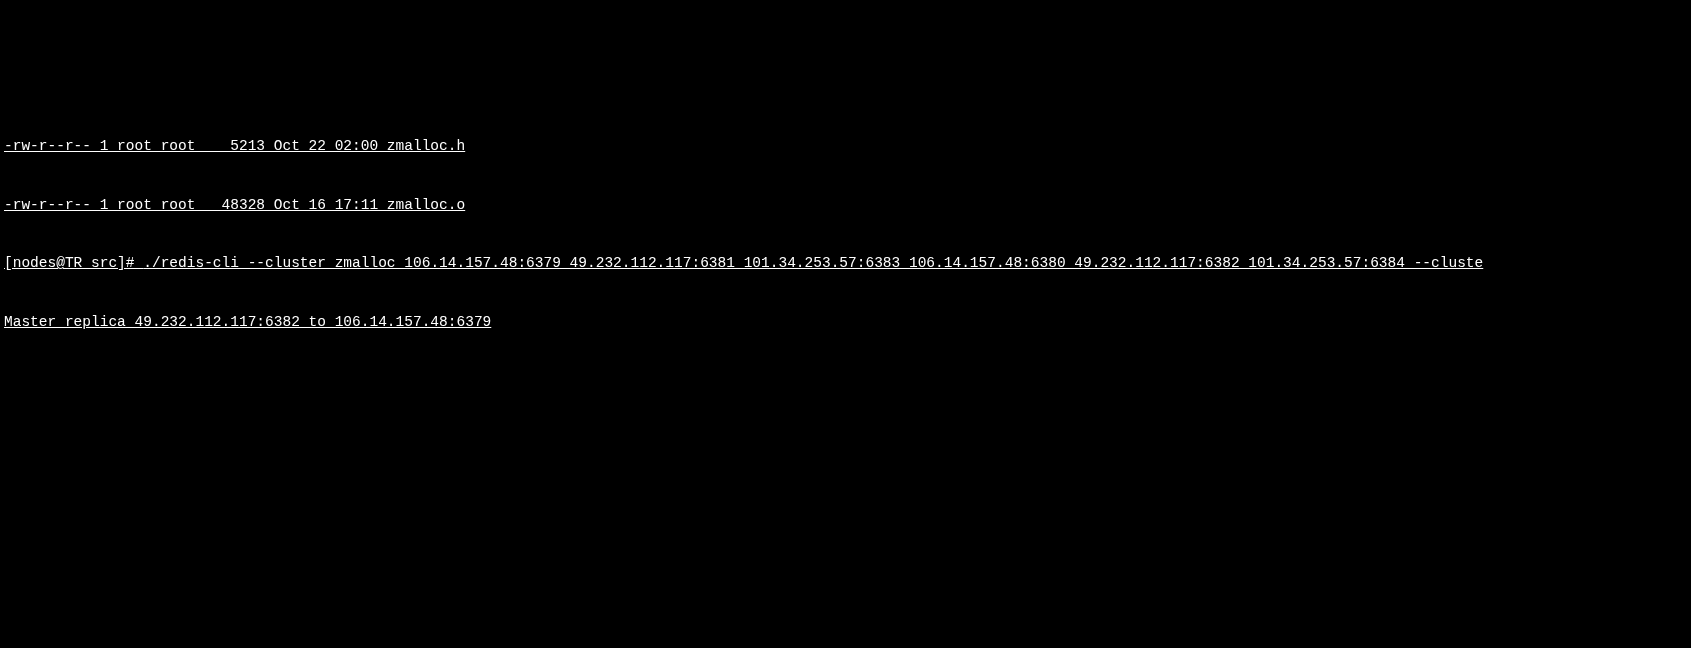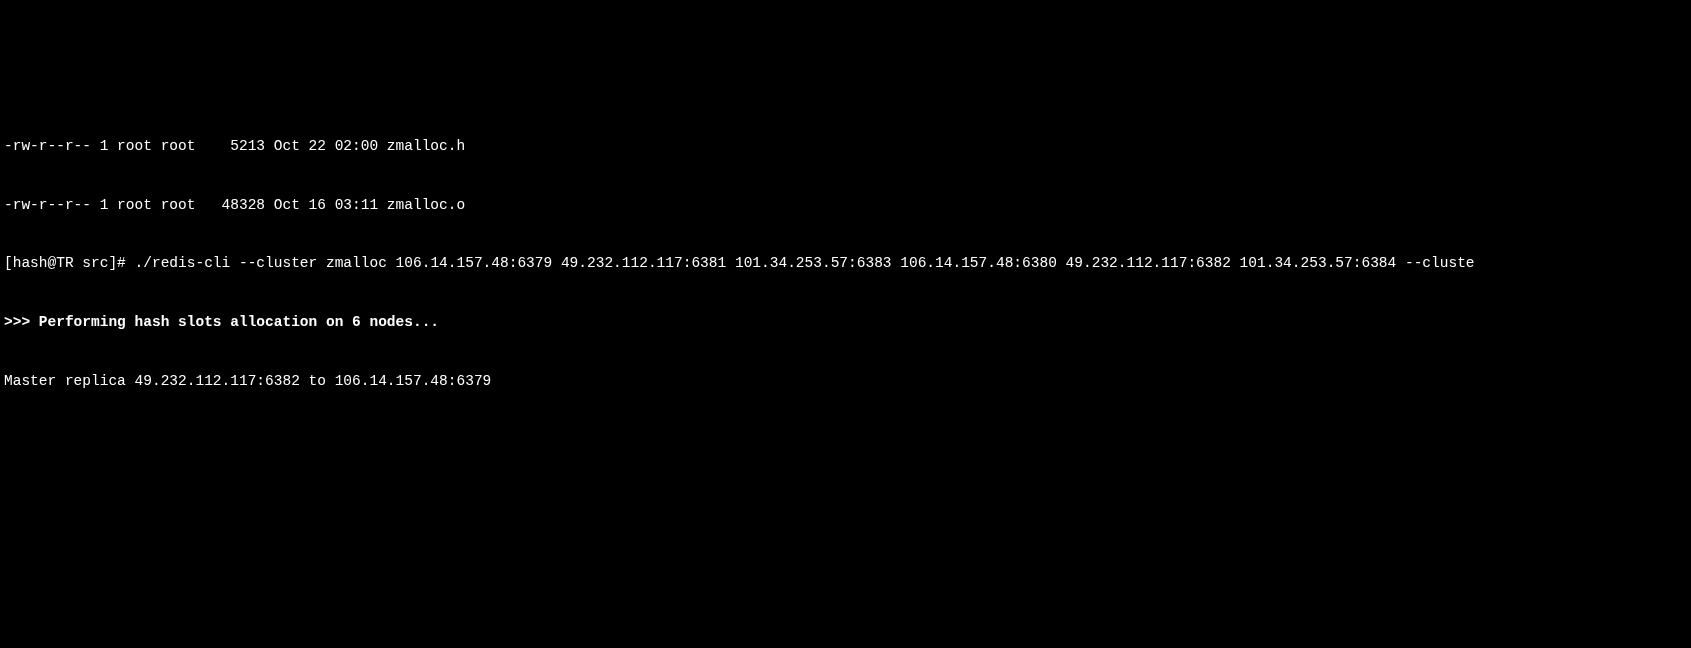--- a/index.html
+++ b/index.html
@@ -7,33 +7,32 @@
       width: 1691px;
       background: #000;
       font-family: "Consolas", "Courier New", monospace;
       font-size: 14.5px;
       line-height: 1.35;
       color: #fff;
       white-space: pre;
       overflow: hidden;
     }
     .term { padding: 0 4px; }
-    .line { min-height: 1em; }
+    .line { min-height: 1em; text-decoration: underline; }
     .bold { font-weight: bold; }
   </style>
 </head>
 <body>
 
 
 
 <div class="term">
   <div class="line">-rw-r--r-- 1 root root    5213 Oct 22 02:00 zmalloc.h</div>
-  <div class="line">-rw-r--r-- 1 root root   48328 Oct 16 03:11 zmalloc.o</div>
-  <div class="line"><span>[hash@TR src]# </span><span>./redis-cli --cluster zmalloc 106.14.157.48:6379 49.232.112.117:6381 101.34.253.57:6383 106.14.157.48:6380 49.232.112.117:6382 101.34.253.57:6384 --cluste</span></div>
-  <div class="line bold">&gt;&gt;&gt; Performing hash slots allocation on 6 nodes...</div>
+  <div class="line">-rw-r--r-- 1 root root   48328 Oct 16 17:11 zmalloc.o</div>
+  <div class="line"><span>[nodes@TR src]# </span><span>./redis-cli --cluster zmalloc 106.14.157.48:6379 49.232.112.117:6381 101.34.253.57:6383 106.14.157.48:6380 49.232.112.117:6382 101.34.253.57:6384 --cluste</span></div>
   <div class="line">Master replica 49.232.112.117:6382 to 106.14.157.48:6379</div>
   
   
   
   
   
   
   
   
   

